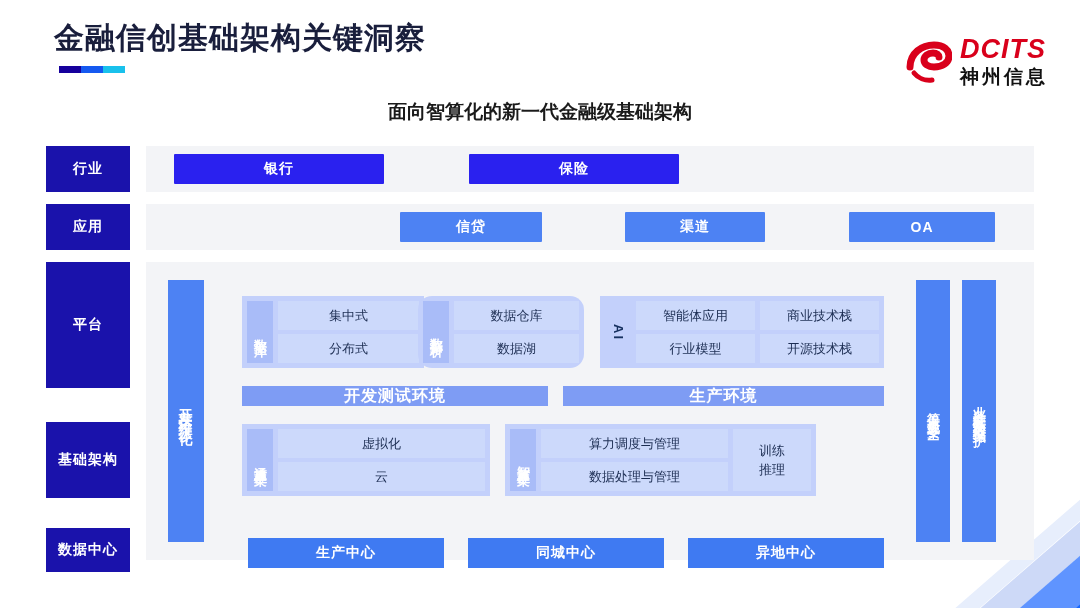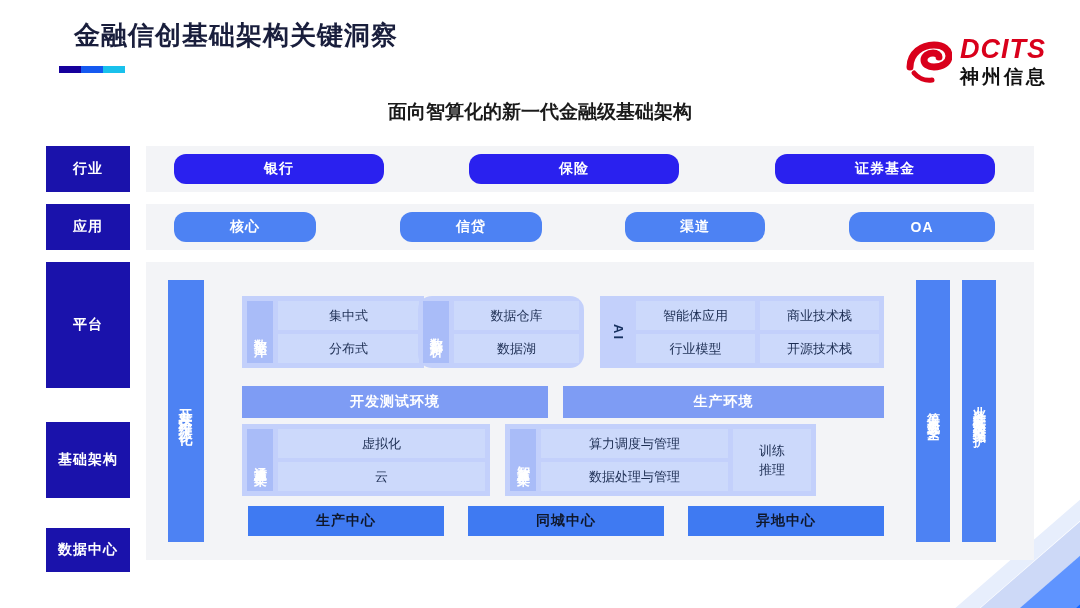--- a/index.html
+++ b/index.html
@@ -20,22 +20,22 @@
   .deco { position: absolute; bottom: 0; right: 0; width: 260px; height: 200px; overflow: hidden; pointer-events: none; }
   .deco i { position: absolute; display: block; transform-origin: bottom right; }
   .stripe1 { width: 420px; height: 54px; background: #1668ff; right: -60px; bottom: -16px; transform: rotate(-41deg); transform-origin: right bottom; }
   .stripe2 { width: 420px; height: 40px; background: #5f94ff; right: -40px; bottom: 34px; transform: rotate(-41deg); transform-origin: right bottom; }
   .stripe3 { width: 420px; height: 26px; background: #cdd9f7; right: -30px; bottom: 78px; transform: rotate(-41deg); transform-origin: right bottom; }
   .stripe4 { width: 420px; height: 16px; background: #e7eefc; right: -24px; bottom: 108px; transform: rotate(-41deg); transform-origin: right bottom; }
 
   
   .header { position: absolute; left: 0; top: 0; width: 1080px; height: 90px; }
   .page-title {
-    position: absolute; left: 74px; top: 18px;
-    font-size: 26px; font-weight: bold; color: #191e3c; letter-spacing: 1px;
+    position: absolute; left: 54px; top: 18px;
+    font-size: 30px; font-weight: bold; color: #191e3c; letter-spacing: 1px;
   }
   .accent-bar { position: absolute; left: 59px; top: 66px; width: 66px; height: 7px; display: flex; }
   .accent-bar span { display: block; height: 100%; }
   .ab1 { width: 22px; background: #16009c; }
   .ab2 { width: 22px; background: #1559f0; }
   .ab3 { width: 22px; background: #19c1ec; }
 
   .logo { position: absolute; right: 32px; top: 36px; display: flex; align-items: center; gap: 8px; }
   .logo-mark { width: 48px; height: 48px; position: relative; }
   .logo-text { display: flex; flex-direction: column; line-height: 1; }
@@ -62,21 +62,21 @@
 
   
   .band { position: absolute; left: 146px; width: 888px; background: #f3f4f7; }
   #band-industry { top: 146px; height: 46px; }
   #band-app      { top: 204px; height: 46px; }
   #band-platform { top: 262px; height: 298px; }
 
   .chip {
     position: absolute; display: flex; align-items: center; justify-content: center;
     color: #ffffff; font-weight: bold; font-size: 14px; letter-spacing: 1px;
-    border-radius: 12px;
+    border-radius: 1px;
   }
 
   
   .chip-industry { background: #2a21ef; height: 30px; top: 8px; }
   
   .chip-app { background: #4d82f3; height: 30px; top: 8px; }
 
   
   .devops-bar {
     position: absolute; left: 168px; top: 280px; width: 36px; height: 262px;
@@ -111,30 +111,30 @@
   .group-col .group-items { flex: 1; text-align: right; }
   .cell {
     background: #ccd9fb; color: #1c2d52; font-size: 13px;
     display: flex; align-items: center; justify-content: center;
     flex: 1; min-height: 24px; padding: 0 6px; white-space: nowrap;
   }
   .cell.tall { }
 
   
   .envbar {
-    position: absolute; height: 32px; background: #7e9cf4; color: #ffffff;
+    position: absolute; height: 20px; background: #7e9cf4; color: #ffffff;
+    font-size: 16px; font-weight: bold; letter-spacing: 1px;
+    display: flex; align-items: center; justify-content: center;
+  }
+
+  
+  .dcbar {
+    position: absolute; height: 30px; background: #3f7af2; color: #ffffff;
     font-size: 14px; font-weight: bold; letter-spacing: 1px;
-    display: flex; align-items: center; justify-content: center;
-  }
-
-  
-  .dcbar {
-    position: absolute; height: 30px; background: #3f7af2; color: #0f172a;
-    font-size: 14px; font-weight: bold; letter-spacing: 1px;
-    display: flex; align-items: center; justify-content: center;
+    display: flex; align-items: center; justify-content: center; margin-top: 32px;
   }
 </style>
 </head>
 <body>
 
 <div class="deco">
   <i class="stripe4"></i>
     <i class="stripe3"></i>
     <i class="stripe2"></i>
     <i class="stripe1"></i>
@@ -166,25 +166,23 @@
 
 <div class="rail-box" id="rail-industry">行业</div>
 <div class="rail-box" id="rail-app">应用</div>
 <div class="rail-box" id="rail-platform">平台</div>
 <div class="rail-box" id="rail-infra">基础架构</div>
 <div class="rail-box" id="rail-datacenter" style="top:528px;height:44px;">数据中心</div>
 
 <div class="band" id="band-industry">
   <div class="chip chip-industry" style="left:28px;width:210px;">银行</div>
   <div class="chip chip-industry" style="left:323px;width:210px;">保险</div>
-  <div class="chip chip-industry" style="left:629px;width:220px;">证券基金</div>
 </div>
 
 <div class="band" id="band-app">
-  <div class="chip chip-app" style="left:28px;width:142px;">核心</div>
   <div class="chip chip-app" style="left:254px;width:142px;">信贷</div>
   <div class="chip chip-app" style="left:479px;width:140px;">渠道</div>
   <div class="chip chip-app" style="left:703px;width:146px;">OA</div>
 </div>
 
 <div class="band" id="band-platform"></div>
 
 <div class="devops-bar">开发运维一体化</div>
 
 <div class="rightbar" id="bar-compliance">等保合规安全</div>

